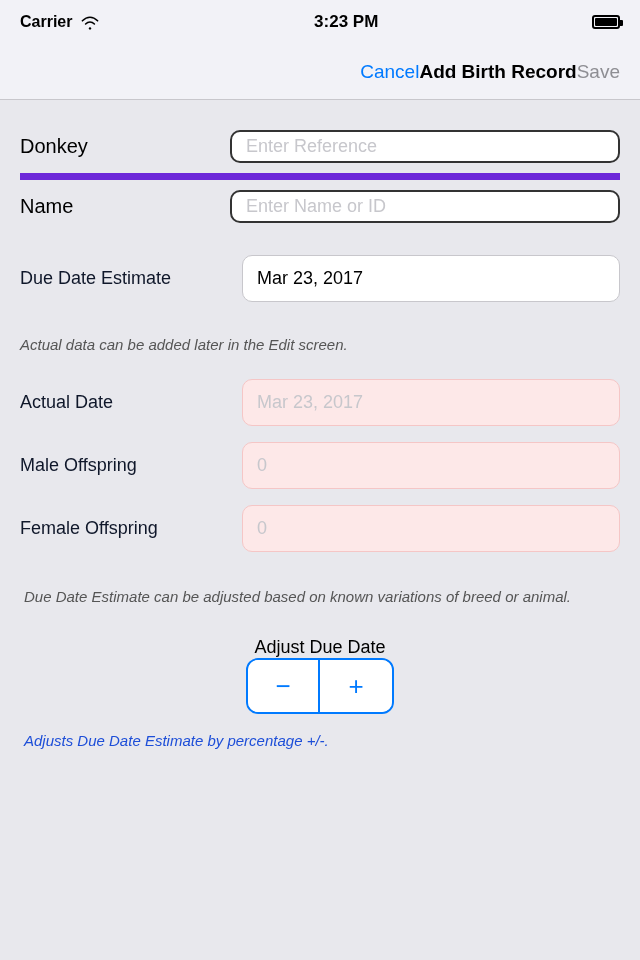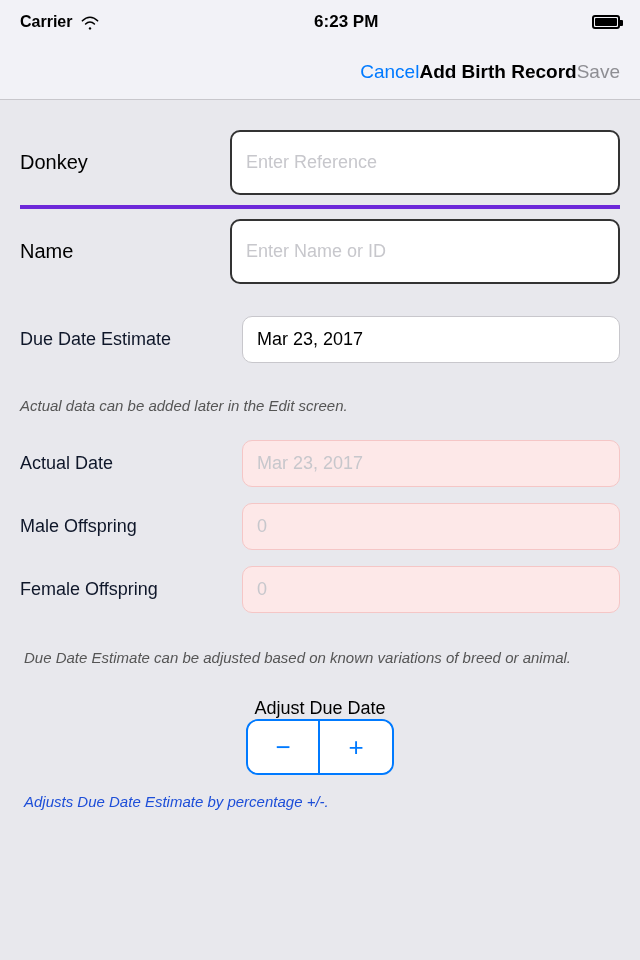--- a/index.html
+++ b/index.html
@@ -187,39 +187,39 @@
     .top-label {
       font-size: 20px;
       color: #000;
       min-width: 210px;
       font-weight: 400;
     }
 
     .top-input {
       flex: 1;
       border-radius: 10px;
-      padding: 20px 14px;
+      padding: 4px 14px;
       font-size: 18px;
       background: #fff;
       outline: none;
     }
     .top-input::placeholder {
       color: #c7c7cc;
     }
 
     .donkey-input {
       border: 2px solid #333;
     }
     .name-input-field {
       border: 2px solid #333;
     }
 
     .top-row-wrapper {
       padding: 10px 0;
-      border-bottom: 4px solid #6d28d9;
+      border-bottom: 7px solid #6d28d9;
     }
     .top-row-wrapper:last-child {
       border-bottom: none;
     }
 
     
     .middle-group {
       margin-bottom: 12px;
     }
 
@@ -272,21 +272,21 @@
 
 <div class="status-bar">
   <div class="status-left">
     <span>Carrier</span>
     <svg class="wifi" viewBox="0 0 24 20" fill="none" xmlns="http://www.w3.org/2000/svg">
       <path d="M12 16.5a1.5 1.5 0 1 1 0 3 1.5 1.5 0 0 1 0-3z" fill="#000"></path>
       <path d="M6.5 12.5C8.1 10.9 9.9 10 12 10s3.9.9 5.5 2.5" stroke="#000" stroke-width="2" stroke-linecap="round" fill="none"></path>
       <path d="M2.5 8.5C5.2 5.8 8.4 4 12 4s6.8 1.8 9.5 4.5" stroke="#000" stroke-width="2" stroke-linecap="round" fill="none"></path>
     </svg>
   </div>
-  <div class="status-center">6:23 PM</div>
+  <div class="status-center">3:23 PM</div>
   <div class="status-right">
     <div class="battery-icon">
       <div class="battery-fill"></div>
     </div>
   </div>
 </div>
 
 <div class="nav-bar">
   <button class="nav-cancel">Cancel</button>
   <span class="nav-title">Add Birth Record</span>

